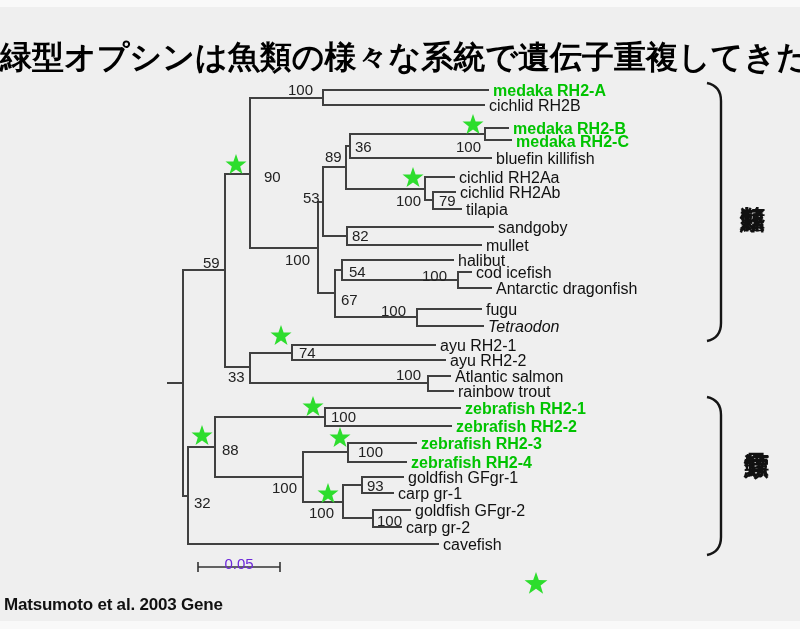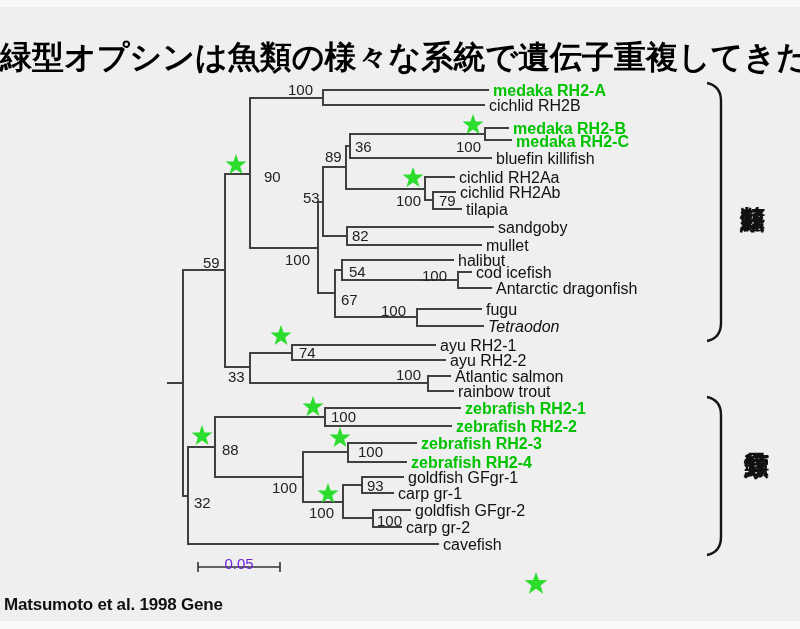--- a/index.html
+++ b/index.html
@@ -194,14 +194,14 @@
       <line x1="280" y1="562" x2="280" y2="572"></line>
     </g>
   </svg>
 
   <div class="clade-label acantho">棘鰭類</div>
   <div class="clade-label ostario">骨鰾類</div>
 
   <div class="scale-label">0.05</div>
 
 
-  <div class="attribution">Matsumoto et al. 1998 Gene</div>
+  <div class="attribution">Matsumoto et al. 2003 Gene</div>
 </div>
 
 </body></html>

